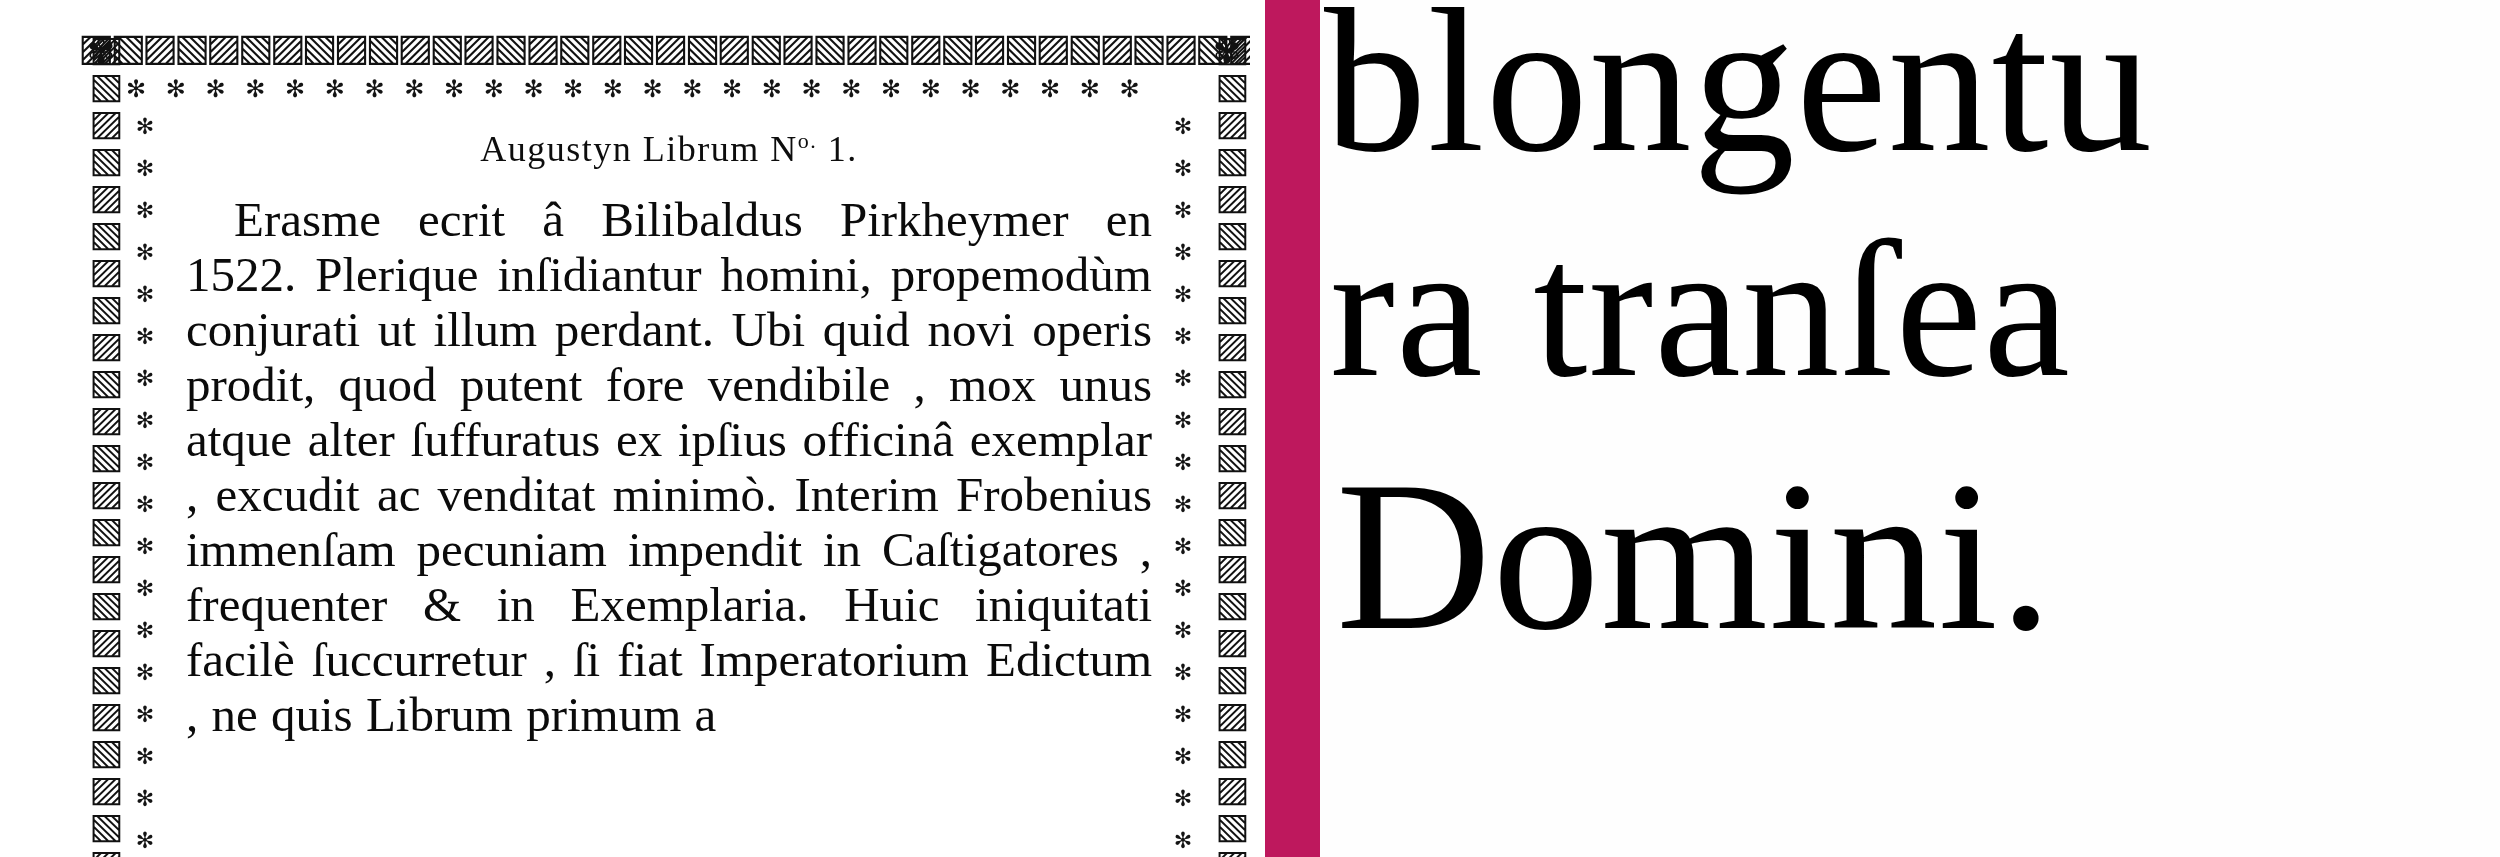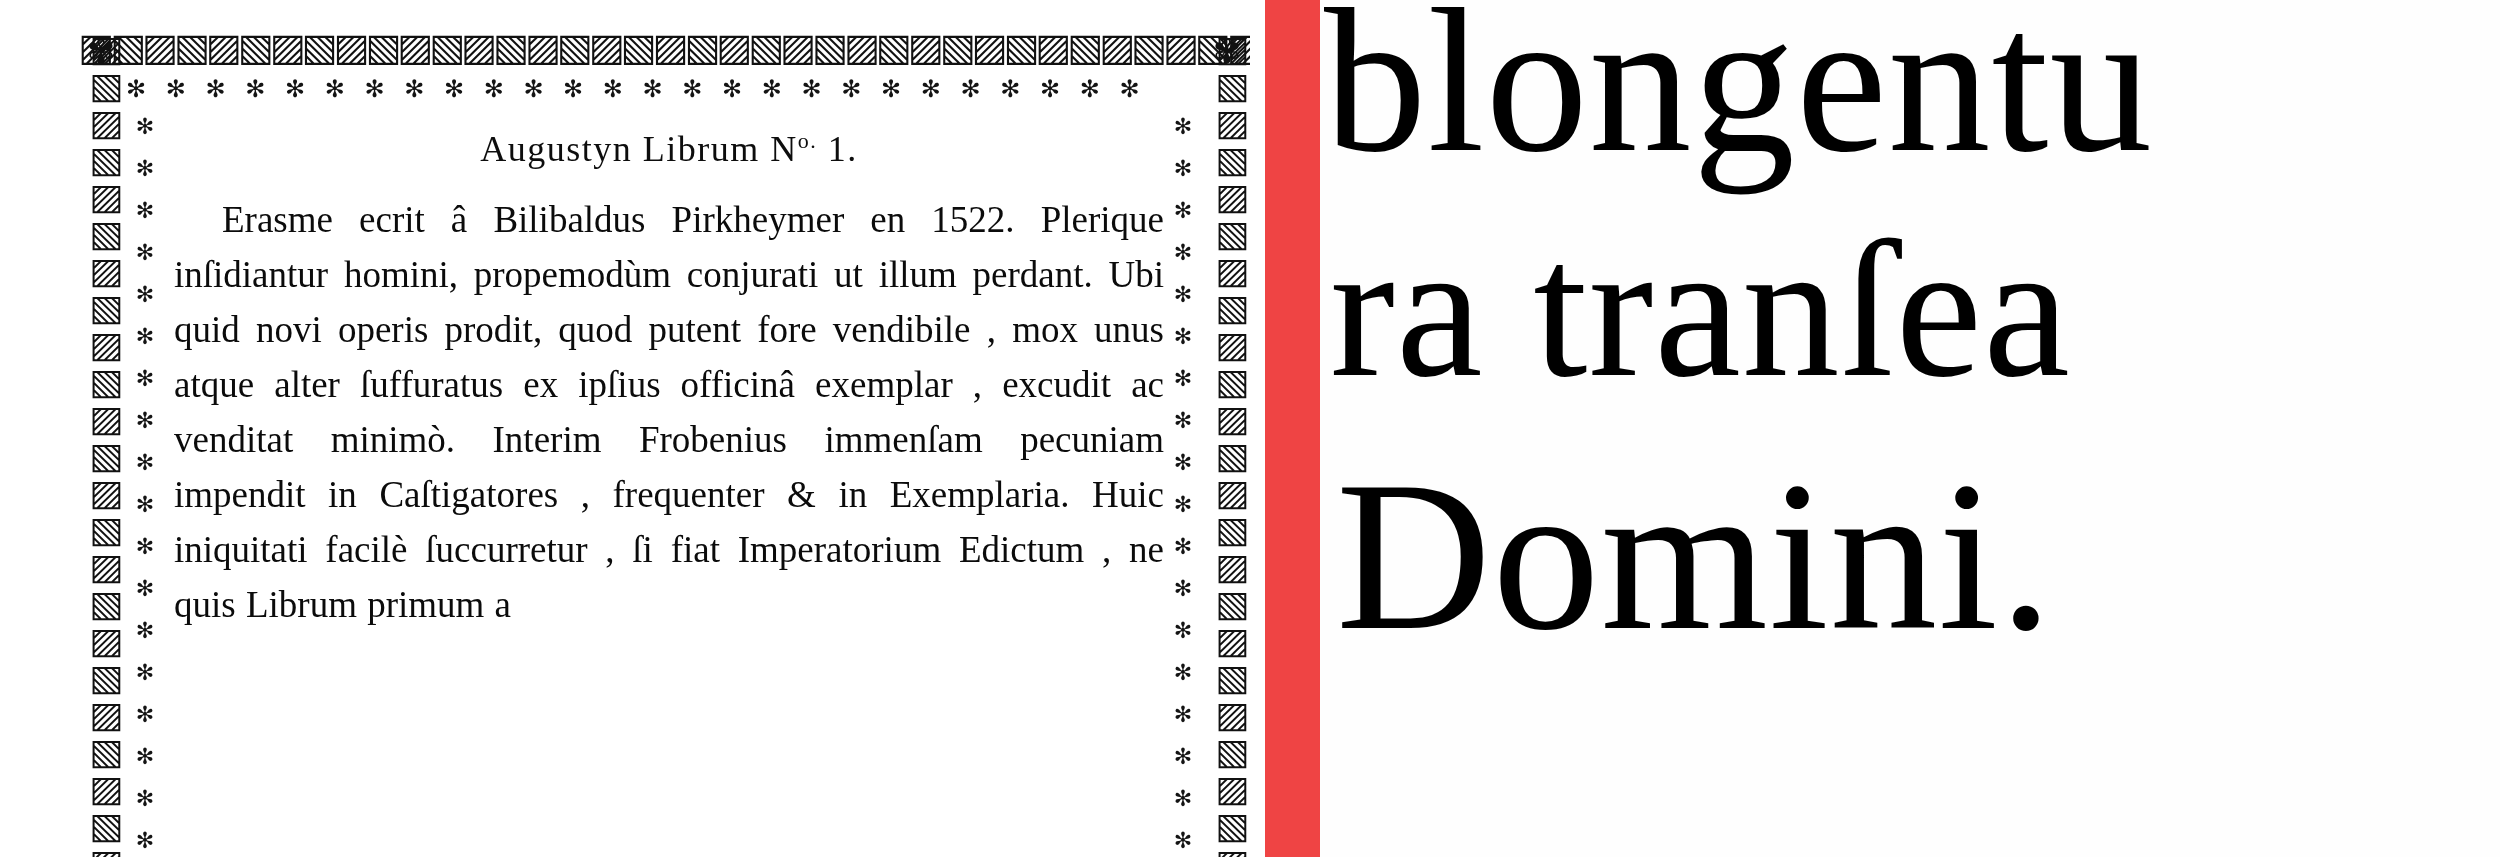--- a/index.html
+++ b/index.html
@@ -126,39 +126,39 @@
     letter-spacing: 1.5px;
     margin: 0 0 22px 0;
     white-space: nowrap;
   }
   .specimen-title sup {
     font-size: 22px;
     vertical-align: super;
   }
   .specimen-text {
     font-family: "Liberation Serif", serif;
-    font-size: 37px;
+    font-size: 49px;
     line-height: 55px;
     color: #0b0b0b;
     text-align: justify;
     text-indent: 48px;
-    margin: 0;
+    margin: 12px;
     word-spacing: 1px;
     -webkit-hyphens: none;
     hyphens: none;
   }
 
   
   .right-panel {
     position: absolute;
     left: 1265px;
     top: 0;
     width: 1235px;
     height: 857px;
-    background: #ef4444;
+    background: #be185d;
     overflow: hidden;
   }
   .zoom-sheet {
     position: absolute;
     left: 55px;
     top: 0;
     width: 1180px;
     height: 857px;
     background: #fefefe;
     overflow: hidden;

